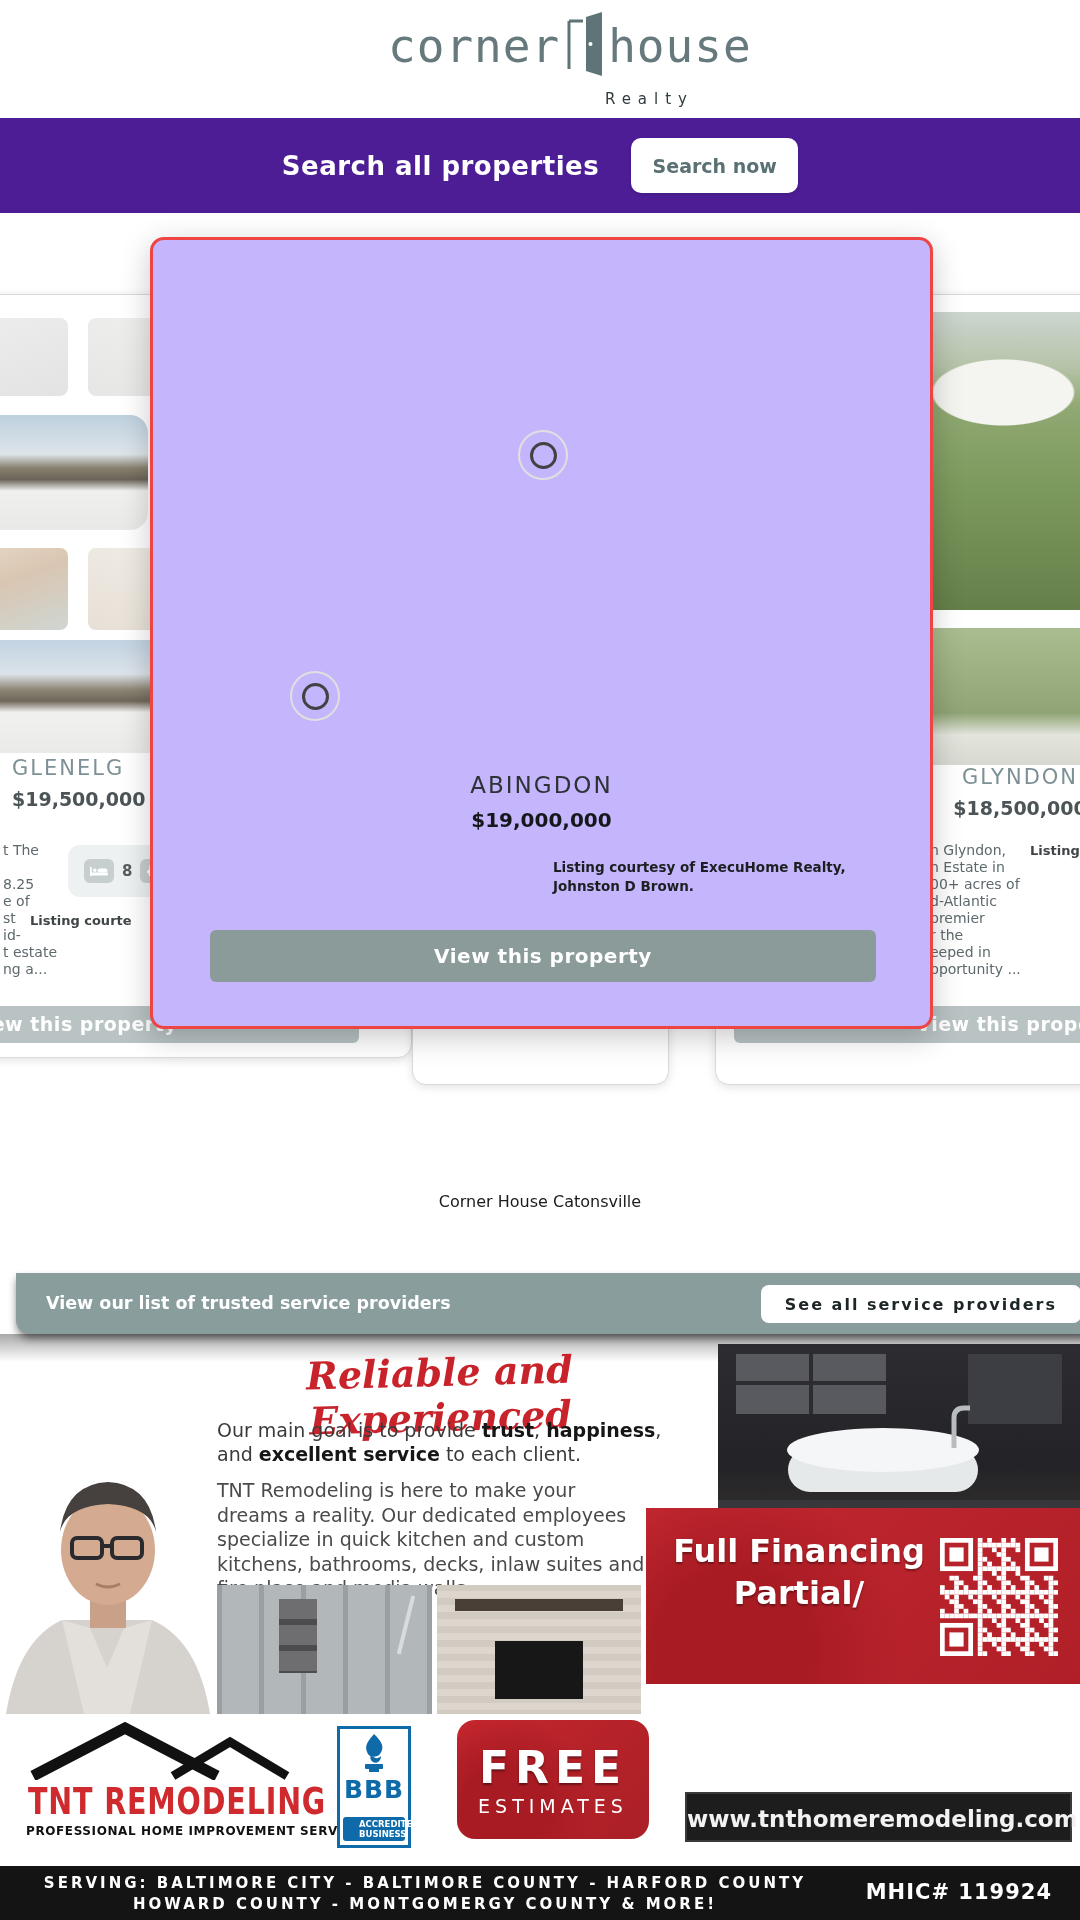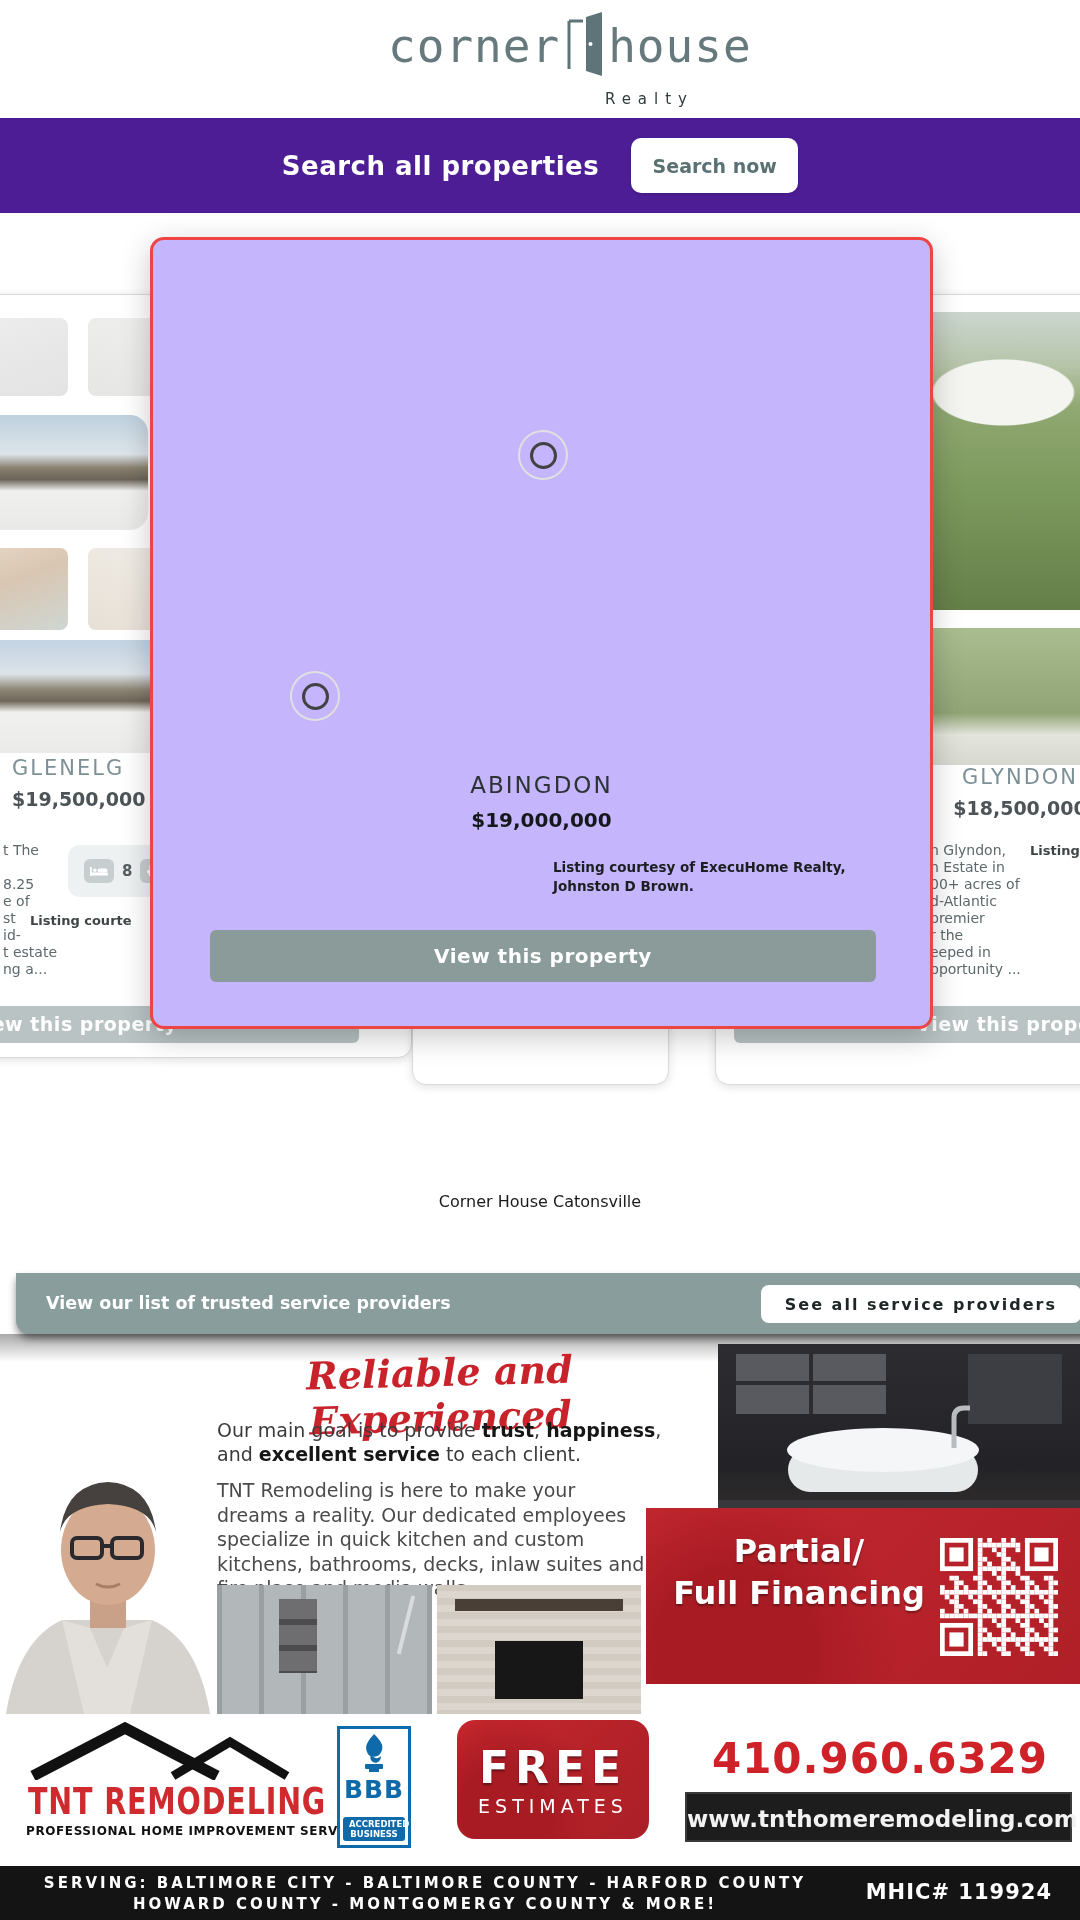--- a/index.html
+++ b/index.html
@@ -92,21 +92,21 @@
   .brand-band{position:absolute;left:0;top:1714px;width:1080px;height:152px;background:#fff;z-index:4;}
   .tnt-name{position:absolute;left:28px;top:1778px;font-size:34px;font-weight:bold;color:#cf2b2f;
             letter-spacing:1px;transform:scaleX(.84) scaleY(1.12);transform-origin:left top;
             white-space:nowrap;z-index:5;}
   .tnt-tagline{position:absolute;left:26px;top:1824px;font-size:12px;font-weight:bold;color:#111;
                letter-spacing:.6px;white-space:nowrap;z-index:5;}
   .bbb{position:absolute;left:337px;top:1726px;width:74px;height:122px;border:3px solid #0e6aa8;
        border-radius:0;background:#fff;box-sizing:border-box;text-align:center;z-index:5;}
   .bbb-name{font-size:25px;font-weight:bold;color:#0e6aa8;letter-spacing:1px;line-height:26px;}
   .bbb-acc{position:absolute;left:3px;right:3px;bottom:4px;background:#0e6aa8;border-radius:3px;
-           color:#fff;font-size:8.5px;font-weight:bold;line-height:10px;padding:2px 6px;}
+           color:#fff;font-size:8.5px;font-weight:bold;line-height:10px;padding:2px 16px;}
   .free-box{position:absolute;left:445px;top:1720px;width:192px;height:119px;border-radius:18px;
             background:radial-gradient(circle at 25% 75%,#a81b23 0 25%,transparent 55%),
                        linear-gradient(135deg,#c5262d,#aa1f26);
             text-align:center;color:#fff;z-index:5;margin-left:12px;}
   .free-1{margin-top:22px;font-size:44px;font-weight:bold;letter-spacing:6px;
           text-shadow:0 2px 2px rgba(0,0,0,.4);}
   .free-2{font-size:19px;letter-spacing:5px;margin-top:2px;}
   .phone{position:absolute;left:700px;top:1734px;width:360px;text-align:center;font-size:42px;
          font-weight:bold;color:#cf2128;letter-spacing:1px;z-index:5;}
   .website{position:absolute;left:685px;top:1792px;width:387px;height:50px;background:#1d1d1d;
@@ -259,22 +259,22 @@
       <rect x="250" y="10" width="94" height="70" fill="#3c3e44"></rect>
       <rect x="70" y="104" width="190" height="44" rx="22" fill="#e6e9ea"></rect>
       <ellipse cx="165" cy="106" rx="96" ry="22" fill="#f4f6f7"></ellipse>
       <path d="M236 104 V74 q0 -10 10 -10 h6" stroke="#b9bcbe" stroke-width="5" fill="none"></path>
       <rect x="0" y="156" width="362" height="20" fill="#38383c"></rect>
     </svg>
   </div>
 
   <div class="financing">
     <div class="financing-text">
+      <div>Full Financing</div>
       <div>Partial/</div>
-      <div>Full Financing</div>
     </div>
     <div class="qr">
       <svg id="qr" width="118" height="118" viewBox="0 0 110 110">
           <rect x="35.2" y="0" width="4.4" height="4.4" fill="#fff"></rect>
           <rect x="44" y="0" width="4.4" height="4.4" fill="#fff"></rect>
           <rect x="57.2" y="0" width="4.4" height="4.4" fill="#fff"></rect>
           <rect x="66" y="0" width="4.4" height="4.4" fill="#fff"></rect>
           <rect x="35.2" y="4.4" width="4.4" height="4.4" fill="#fff"></rect>
           <rect x="39.6" y="4.4" width="4.4" height="4.4" fill="#fff"></rect>
           <rect x="44" y="4.4" width="4.4" height="4.4" fill="#fff"></rect>
@@ -543,21 +543,20 @@
       <div>ACCREDITED</div>
       <div>BUSINESS</div>
     </div>
   </div>
 
   <div class="free-box">
     <div class="free-1">FREE</div>
     <div class="free-2">ESTIMATES</div>
   </div>
 
-  <div class="phone">410.960.6329</div>
   <div class="website">www.tnthomeremodeling.com</div>
 
   <div class="footer">
     <div class="serving">
       <div>SERVING: BALTIMORE CITY - BALTIMORE COUNTY - HARFORD COUNTY</div>
       <div>HOWARD COUNTY - MONTGOMERGY COUNTY &amp; MORE!</div>
     </div>
     <div class="license">MHIC# 119924</div>
   </div>
 

